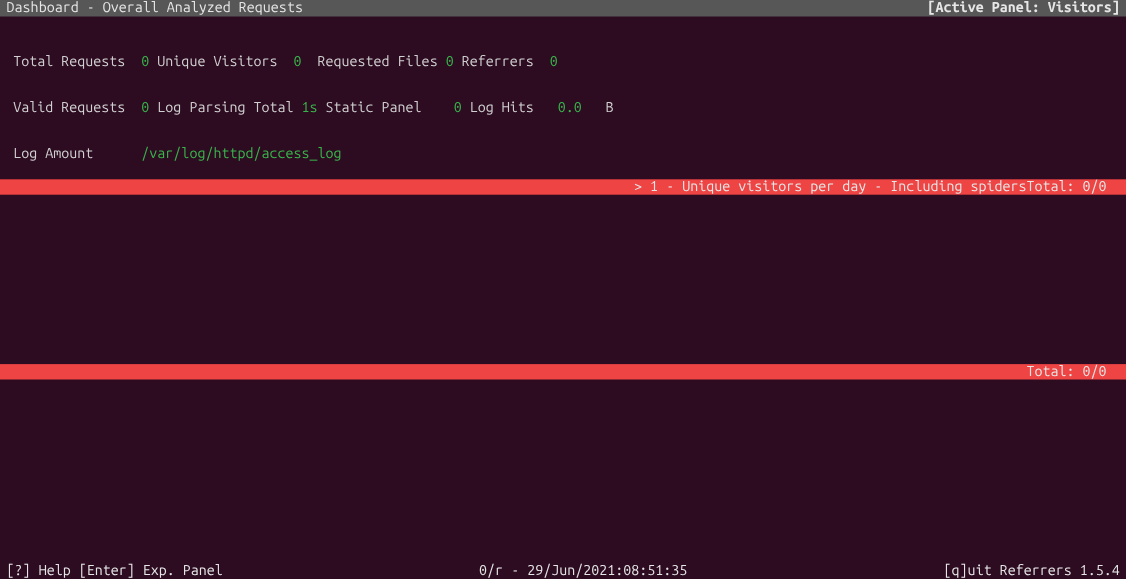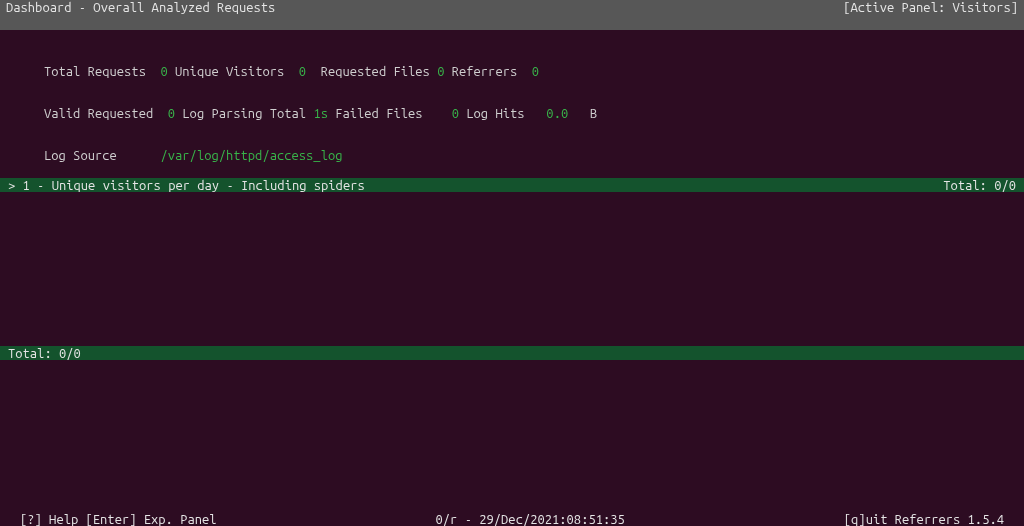--- a/index.html
+++ b/index.html
@@ -10,82 +10,82 @@
       color: #d0d0d0;
       width: 1024px;
       height: 526px;
       line-height: 14px;
       overflow: hidden;
     }
     .bar {
       background: #575757;
       color: #e6e6e6;
       padding: 0 6px;
-      height: 30px;
+      height: 15px;
       display: flex;
       justify-content: space-between;
       white-space: pre;
     }
     .bar .left { flex: 0 0 auto; }
-    .bar .right { flex: 0 0 auto; }
+    .bar .right { flex: 0 0 auto; font-weight: bold; }
     .stats {
       padding: 6px 6px 2px 12px;
       white-space: pre;
     }
-    .stats .row { height: 14px; margin-left: 32px; }
+    .stats .row { height: 14px; }
     .stats .label { color: #d0d0d0; }
     .stats .val { color: #38b54a; }
     .panel-header {
-      background: #14532d;
+      background: #ef4444;
       color: #e6e6e6;
       height: 14px;
-      padding: 0 8px;
+      padding: 0 18px;
       display: flex;
-      justify-content: space-between;
+      justify-content: flex-end;
       white-space: pre;
     }
     .panel-header.active { font-weight: normal; }
     .panel-body { height: 154px; }
     .footer {
       position: absolute;
       bottom: 0;
       left: 0;
       width: 1024px;
       height: 14px;
-      padding: 0 20px;
+      padding: 0 6px;
       color: #e6e6e6;
       display: flex;
       justify-content: space-between;
       white-space: pre;
       margin-top: 36px;
     }
     .footer .center { text-align: center; }
   </style>
 </head>
 <body>
 
 <div class="bar">
   <span class="left">Dashboard - Overall Analyzed Requests</span>
   <span class="right">[Active Panel: Visitors]</span>
 </div>
 
 <div class="stats">
   <div class="row"><span class="label">Total Requests  </span><span class="val">0</span><span class="label"> Unique Visitors  </span><span class="val">0 </span><span class="label"> Requested Files </span><span class="val">0</span><span class="label"> Referrers  </span><span class="val">0</span></div>
-  <div class="row"><span class="label">Valid Requested  </span><span class="val">0</span><span class="label"> Log Parsing Total </span><span class="val">1s</span><span class="label"> Failed Files    </span><span class="val">0</span><span class="label"> Log Hits   </span><span class="val">0.0</span><span class="label">   B</span></div>
-  <div class="row"><span class="label">Log Source      </span><span class="val">/var/log/httpd/access_log</span></div>
+  <div class="row"><span class="label">Valid Requests  </span><span class="val">0</span><span class="label"> Log Parsing Total </span><span class="val">1s</span><span class="label"> Static Panel    </span><span class="val">0</span><span class="label"> Log Hits   </span><span class="val">0.0</span><span class="label">   B</span></div>
+  <div class="row"><span class="label">Log Amount      </span><span class="val">/var/log/httpd/access_log</span></div>
 </div>
 
 <div class="panel-header active">
   <span>&gt; 1 - Unique visitors per day - Including spiders</span>
   <span>Total: 0/0</span>
 </div>
 <div class="panel-body"></div>
 
 <div class="panel-header">
   <span>Total: 0/0</span>
 </div>
 <div class="panel-body"></div>
 
 <div class="footer">
   <span>[?] Help [Enter] Exp. Panel</span>
-  <span class="center">0/r - 29/Dec/2021:08:51:35</span>
+  <span class="center">0/r - 29/Jun/2021:08:51:35</span>
   <span>[q]uit Referrers 1.5.4</span>
 </div>
 
 </body></html>

